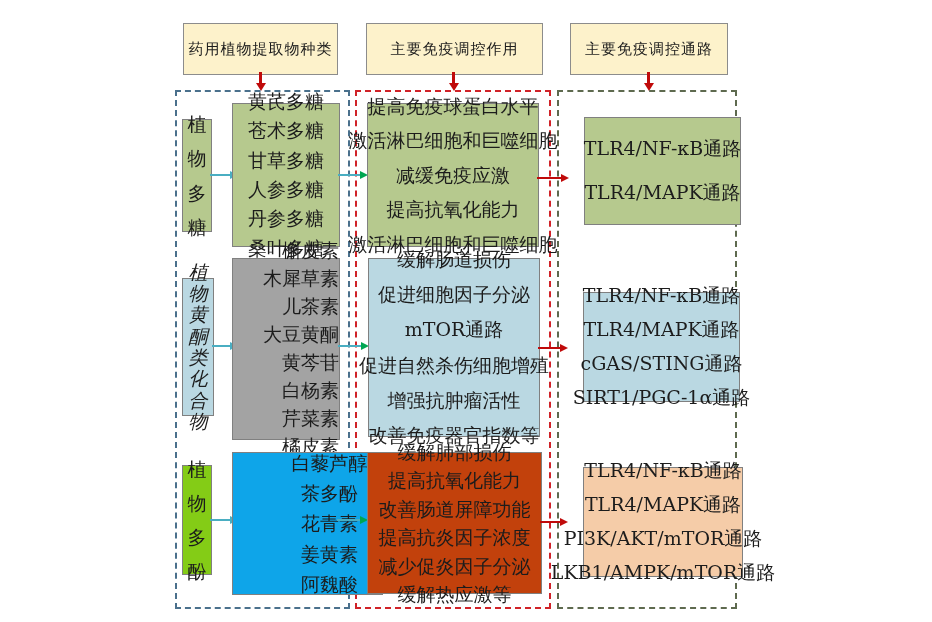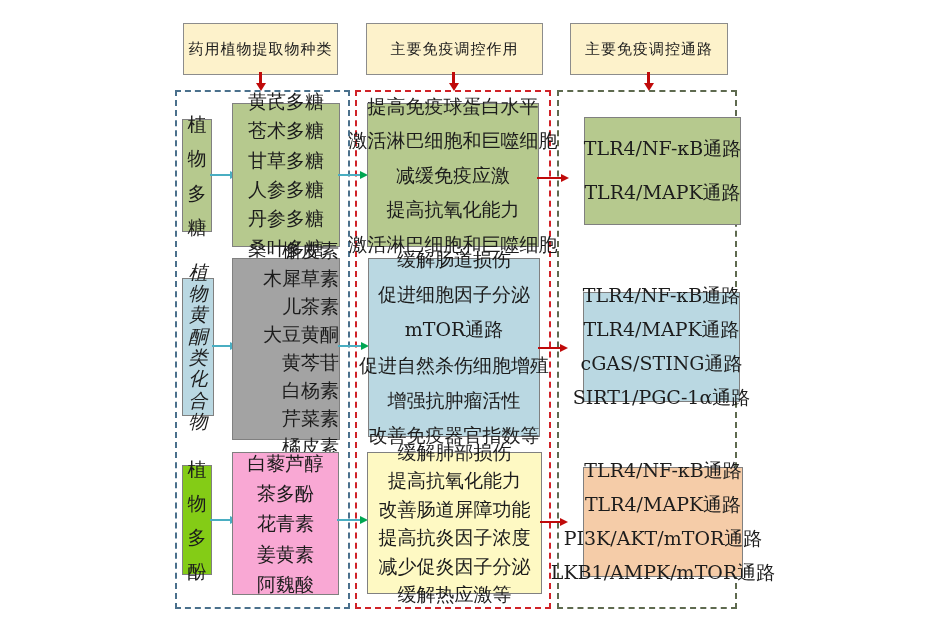--- a/index.html
+++ b/index.html
@@ -150,29 +150,29 @@
       <div class="line">TLR4/NF-κB通路</div>
       <div class="line">TLR4/MAPK通路</div>
       <div class="line">cGAS/STING通路</div>
       <div class="line">SIRT1/PGC-1α通路</div>
     </div>
 
   <div class="box cat r3-cat" style="background-color: #84cc16;">
     <span class="vtext">植物多酚</span>
   </div>
   <div class="harrow arr-teal r3-a1" style="color: rgb(74, 174, 194);"></div>
-  <div class="box r3-list" style="background-color: #f9a8d4;">
+  <div class="box r3-list" style="background-color: #0ea5e9; padding-left: 44px;">
       <div class="line">白藜芦醇</div>
       <div class="line">茶多酚</div>
       <div class="line">花青素</div>
       <div class="line">姜黄素</div>
       <div class="line">阿魏酸</div>
     </div>
   <div class="harrow arr-mid r3-a2" style="color: rgb(74, 174, 194);"></div>
-  <div class="box r3-eff" style="background-color: #fef9c3;">
+  <div class="box r3-eff" style="background-color: #c2410c;">
       <div class="line">缓解肺部损伤</div>
       <div class="line">提高抗氧化能力</div>
       <div class="line">改善肠道屏障功能</div>
       <div class="line">提高抗炎因子浓度</div>
       <div class="line">减少促炎因子分泌</div>
       <div class="line">缓解热应激等</div>
     </div>
   <div class="harrow arr-red r3-a3" style="color: rgb(192, 10, 10);"></div>
   <div class="box path r3-path" style="background-color: rgb(245, 204, 168);">
       <div class="line">TLR4/NF-κB通路</div>

